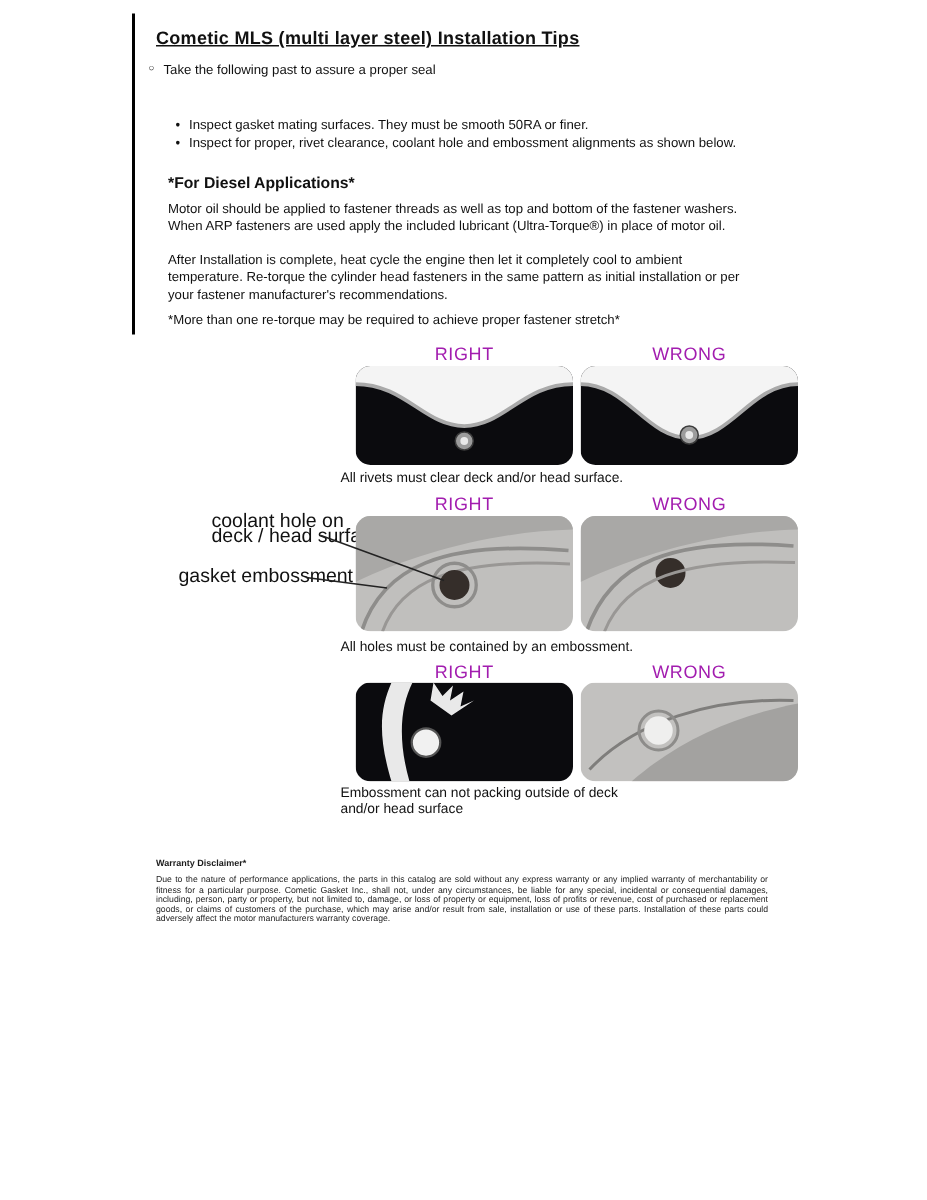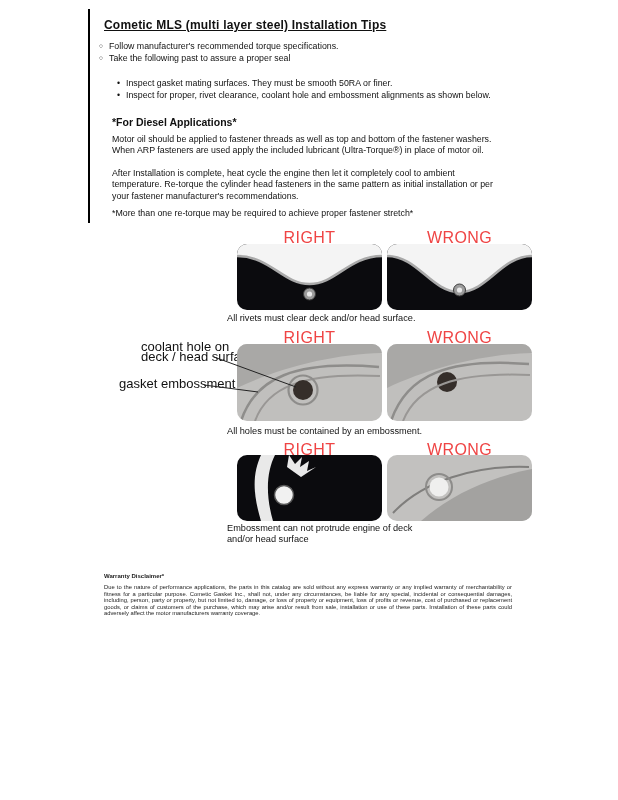--- a/index.html
+++ b/index.html
@@ -16,21 +16,21 @@
   .bullets { left:99px; top:40px; width:440px; font-size:8.8px; line-height:12px; }
   .sub-bullets { left:117px; top:77px; width:430px; font-size:8.8px; line-height:12px; }
   .b-row { display:flex; align-items:flex-start; }
   .marker-open { width:10px; font-size:6.5px; line-height:12px; }
   .marker-filled { width:9px; font-size:8.8px; line-height:12px; }
   .diesel-heading { left:112px; top:116px; font-size:10.5px; font-weight:bold; }
   .body-par { left:112px; width:392px; font-size:8.8px; line-height:11.3px; }
   .p1 { top:134px; }
   .p2 { top:168px; }
   .note { top:208px; }
-  .fig-label { width:145px; text-align:center; font-size:16px; letter-spacing:0.4px; color:#ef4444; }
+  .fig-label { width:145px; text-align:center; font-size:12px; letter-spacing:0.4px; color:#a21caf; }
   .img-box { width:145px; height:66px; border-radius:10px; overflow:hidden; z-index:1; }
   .img-box.tall { height:77px; }
   .caption { left:227px; font-size:9.2px; line-height:11px; }
   .annot { font-size:13px; line-height:10px; }
   .preline { white-space:pre-line; }
   .overlay { z-index:2; pointer-events:none; }
   .legal { left:104px; top:573px; width:408px; color:#1c1c1c; }
   .legal-heading { font-size:6px; font-weight:bold; margin-bottom:5px; }
   .legal p { font-size:5.8px; line-height:6.5px; margin-bottom:5px; text-align:justify; }
   .footer { left:497px; top:756px; font-size:12px; letter-spacing:0.3px;margin-left:40px; }
@@ -38,24 +38,20 @@
 </head>
 <body>
 
 <div class="page">
 
   <div class="abs rule-left"></div>
 
   <h1 class="abs title">Cometic MLS (multi layer steel) Installation Tips</h1>
 
   <div class="abs bullets">
-    <div class="b-row">
-      <span class="marker-open">○</span>
-      <span>Follow manufacturer's recommended torque specifications.</span>
-    </div>
     <div class="b-row">
       <span class="marker-open">○</span>
       <span>Take the following past to assure a proper seal</span>
     </div>
   </div>
 
   <div class="abs sub-bullets">
     <div class="b-row">
       <span class="marker-filled">•</span>
       <span>Inspect gasket mating surfaces.  They must be smooth 50RA or finer.</span>
@@ -140,21 +136,21 @@
   </div>
   <div class="abs img-box" style="left:387px; top:455px;">
     <svg viewBox="0 0 145 66" width="145" height="66">
       <rect width="145" height="66" fill="#c2c1bf"></rect>
       <path d="M145,14 C104,22 66,38 34,66 H145 Z" fill="#a3a2a0"></path>
       <path d="M6,58 C36,26 88,10 142,12" fill="none" stroke="#7f7e7c" stroke-width="2"></path>
       <circle cx="52" cy="32" r="13" fill="none" stroke="#8d8c8a" stroke-width="2"></circle>
       <circle cx="52" cy="32" r="9.5" fill="#efefee"></circle>
     </svg>
   </div>
-  <div class="abs caption preline" style="top:523px;">Embossment can not protrude engine of deck
+  <div class="abs caption preline" style="top:523px;">Embossment can not packing outside of deck
 and/or head surface</div>
 
   <div class="abs legal">
     <div class="legal-heading">Warranty Disclaimer*</div>
     <p class="preline">Due to the nature of performance applications, the parts in this catalog are sold without any express warranty or any implied warranty of merchantability or fitness for a particular purpose.  Cometic Gasket Inc., shall not, under any circumstances, be liable for any special, incidental or consequential damages, including, person, party or property, but not limited to, damage, or loss of property or equipment, loss of profits or revenue, cost of purchased or replacement goods, or claims of customers of the purchase, which may arise and/or result from sale, installation or use of these parts.  Installation of these parts could adversely affect the motor manufacturers warranty coverage.</p>
     <p class="preline">VENUE-The agreed upon venue, in the event of dispute whatsoever between the parties, whether instituted by either party, including, but not limited to, contract terms, payment terms, delivery, type, defects, sufficiency of product, shall be the Court of Common Pleas, Lake County, Ohio or the Painesville Municipal Court, Lake County, Ohio, depending on the amount in controversy.
 This agreement shall be governed by and construed under the laws of the State of Ohio.</p>
     <p class="preline">All prices and terms are subject to change without notice.</p>
     <p class="preline">Terms COD- Secured with a completed dealer/jobber application on File, COD-Company check with a current credit card number on file.  Open accounts may be established by well rated firms.  A credit application is available upon request.  Open accounts are due payable Net 30 days from date of invoice.  No statement will be sent.  If an account becomes 60 or more days past due, it is subject to being placed on credit hold.  No orders will be shipped or new orders accepted until past due balance is paid.  If an account becomes 90 or more days past due, it is subject to being placed for collections.  All costs of collection are the responsibility of the customer, including attorney fees, court costs, and other expenses of litigation.</p>
     <p class="preline">Returns- Authorized (RGA) must be obtained in advance on all returns.  A packing slip or invoice number must accompany the merchandise.  No returns after 30 days from invoice date.  All returns are subject to a 25% restocking charge.  All custom designed and custom manufactured gaskets are non-returnable.</p>

